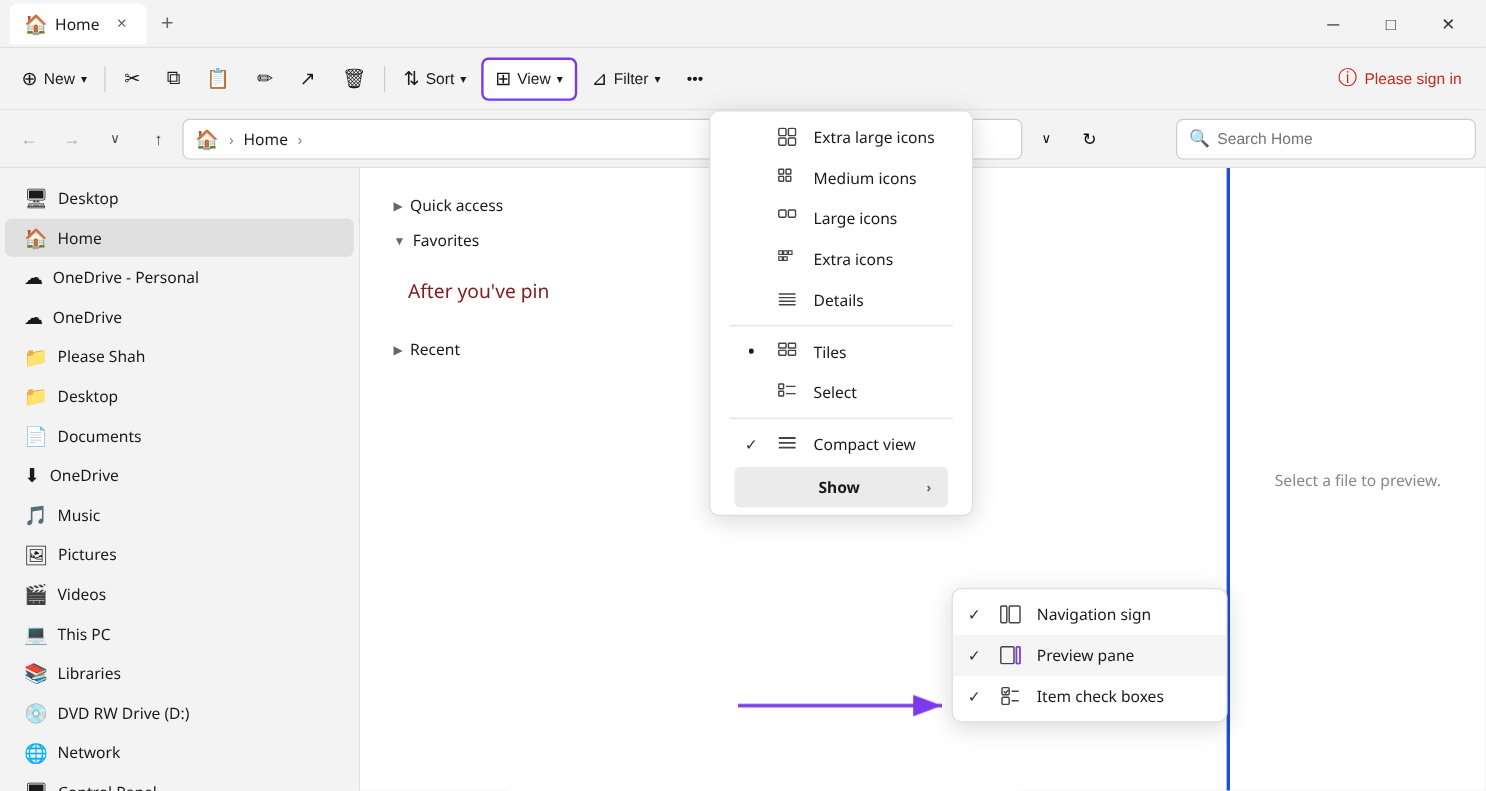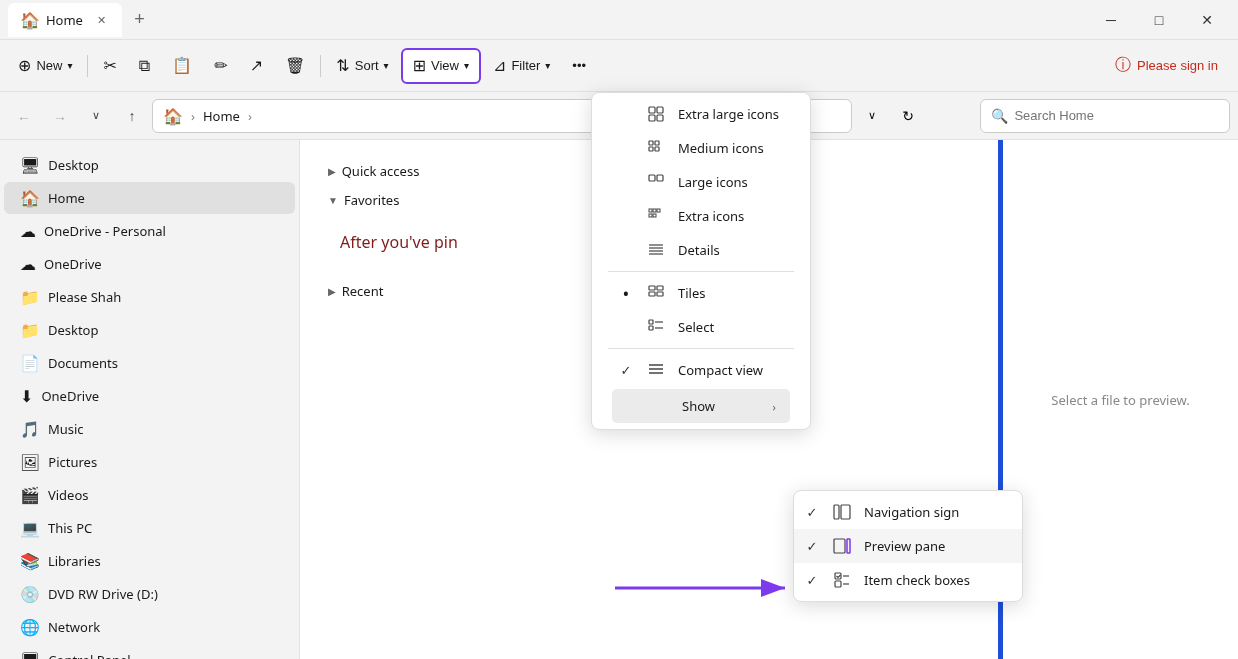--- a/index.html
+++ b/index.html
@@ -253,23 +253,23 @@
     .file-area {
       flex: 1;
       background: white;
       overflow-y: auto;
       padding: 16px;
       position: relative;
     }
 
     
     .preview-pane {
-      width: 240px;
+      width: 216px;
       background: white;
-      border-left: 5px solid #1d4ed8;
+      border-left: 3px solid #1d4ed8;
       display: flex;
       align-items: center;
       justify-content: center;
       flex-shrink: 0;
     }
     .preview-text {
       color: #888;
       font-size: 13px;
     }
 
@@ -324,21 +324,21 @@
       color: #666;
       margin-left: auto;
     }
     .dropdown-separator {
       height: 1px;
       background: #e0e0e0;
       margin: 4px 0;
     }
     .show-item {
       background: #e8e8e8;
-      font-weight: 400;
+      font-weight: 700;
       border-radius: 4px;
       margin: 2px 4px;
     }
 
     
     .show-submenu {
       top: 490px;
       left: 793px;
       background: white;
       border: 1px solid #ddd;

